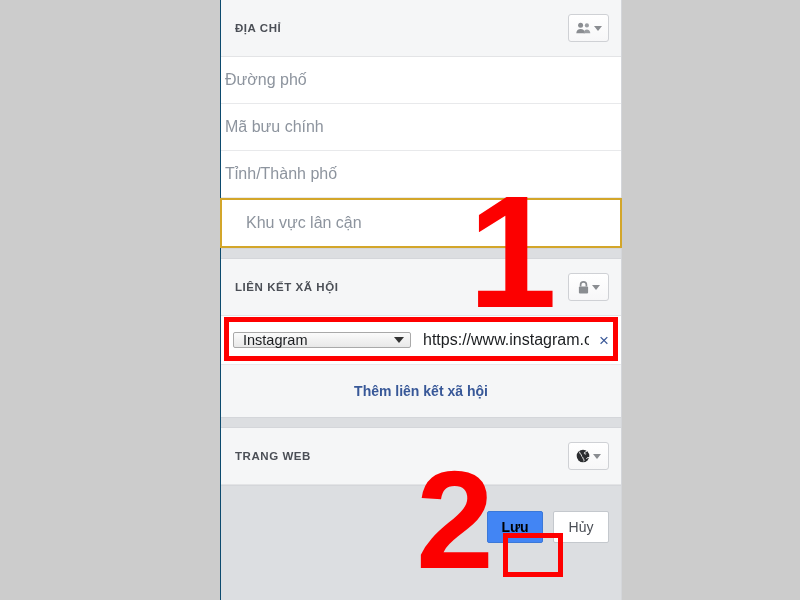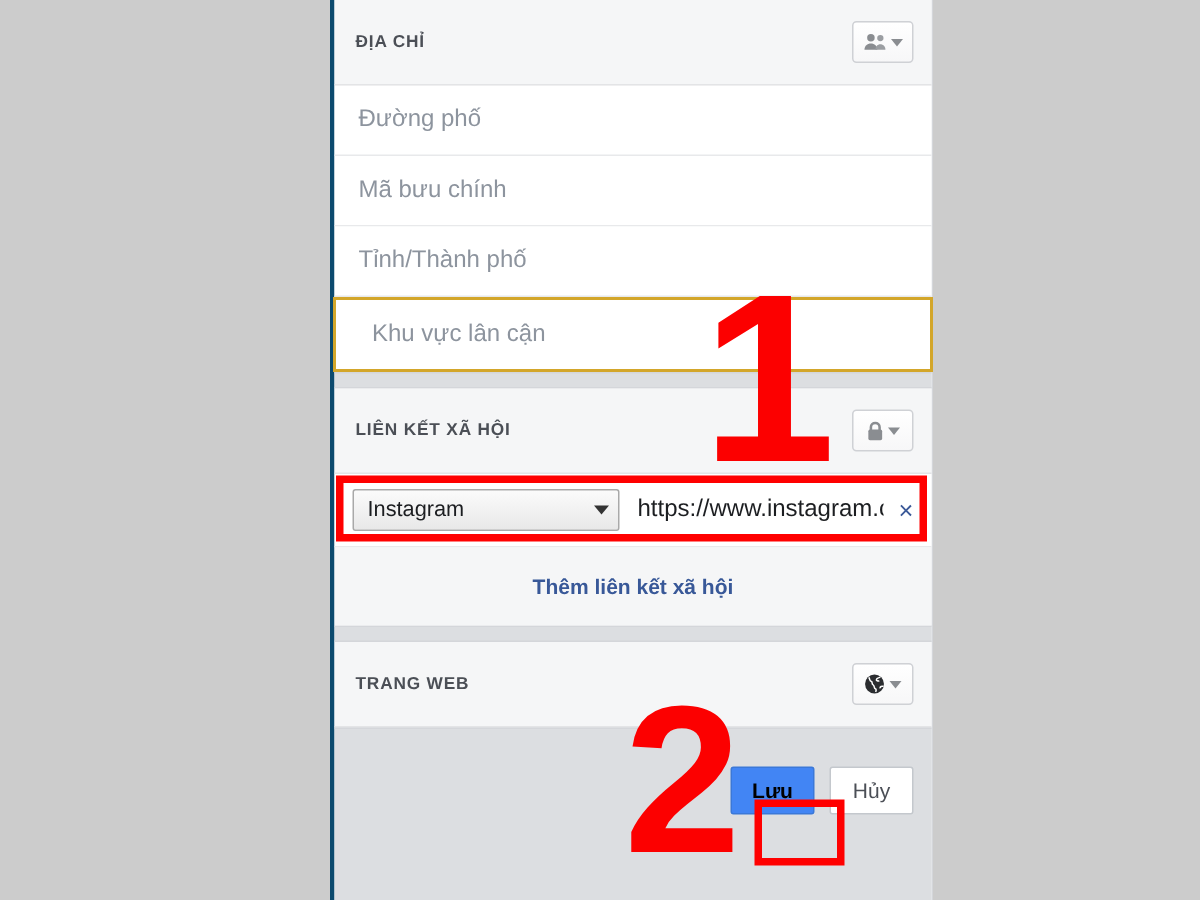--- a/index.html
+++ b/index.html
@@ -17,21 +17,21 @@
   }
 
   
   .card {
     position: absolute;
     left: 220px;
     top: 0;
     width: 402px;
     height: 600px;
     background: #ffffff;
-    border-left: 3px solid #0c4a6e;
+    border-left: 1px solid #0c4a6e;
     border-right: 1px solid #d4d6da;
     display: flex;
     flex-direction: column;
   }
 
   
   .section-head {
     position: relative;
     background: #f5f6f7;
     border-bottom: 1px solid #e3e4e6;
@@ -68,21 +68,21 @@
     border-left: 4px solid transparent;
     border-right: 4px solid transparent;
     border-top: 5px solid #8a8d91;
   }
 
   
   .field {
     height: 47px;
     display: flex;
     align-items: center;
-    padding-left: 16px;
+    padding-left: 4px;
     border-bottom: 1px solid #e8e9eb;
     background: #ffffff;
     font-size: 16px;
     color: #8d949e;
     cursor: text;
   }
   .field.last { border-bottom: none; }
   .field.focused {
     border-top: 2px solid #d3a62a;
     border-bottom: 2px solid #d3a62a;
@@ -108,21 +108,21 @@
     height: 49px;
     background: #ffffff;
     display: flex;
     align-items: center;
     padding: 0 10px 0 12px;
     gap: 8px;
     border-bottom: 1px solid #e8e9eb;
   }
   .social-select {
     width: 178px;
-    height: 28px;
+    height: 16px;
     background: linear-gradient(#fbfbfb, #e8e8e8);
     border: 1px solid #a9a9a9;
     border-radius: 2px;
     display: flex;
     align-items: center;
     padding: 0 6px 0 9px;
     font-size: 14.5px;
     color: #1c1e21;
     cursor: pointer;
   }

